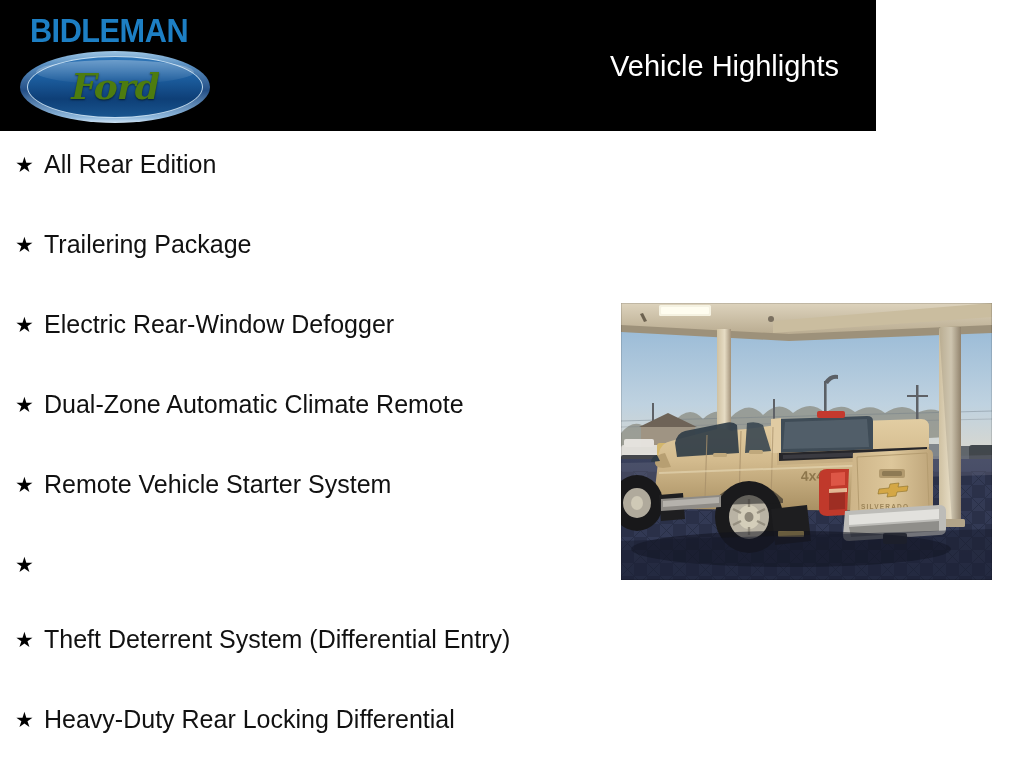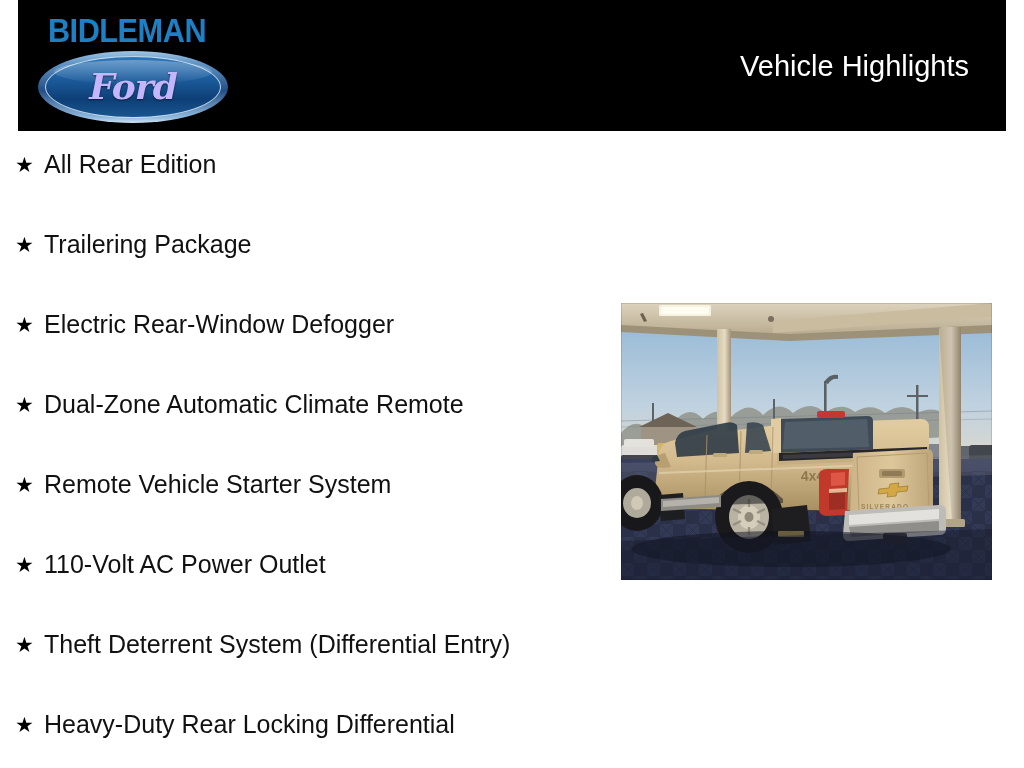--- a/index.html
+++ b/index.html
@@ -16,22 +16,22 @@
   .page {
     position: relative;
     width: 1024px;
     height: 768px;
     background: #ffffff;
   }
 
   
   .header {
     position: absolute;
-    left: 18px; top: 0;
-    width: 988px;
+    left: 0; top: 0;
+    width: 876px;
     height: 131px;
     background: #000000;
   }
 
   .brand-logo {
     position: absolute;
     left: 12px;
     top: 14px;
     width: 205px;
     height: 110px;
@@ -96,21 +96,21 @@
     left: 0; top: 0;
     width: 190px;
     height: 72px;
     display: flex;
     align-items: center;
     justify-content: center;
     font-family: "DejaVu Serif", serif;
     font-style: italic;
     font-weight: bold;
     font-size: 36px;
-    color: #c4b5fd;
+    color: #4d7c0f;
     text-shadow: 0 1px 2px rgba(0,0,0,0.55);
     letter-spacing: -1px;
     padding-bottom: 2px;
   }
 
   .header-title {
     position: absolute;
     right: 37px;
     top: 50px;
     font-family: "Liberation Sans", sans-serif;
@@ -200,21 +200,20 @@
     <li class="highlight-item">
       <span class="highlight-bullet">★</span>
       <span>Dual-Zone Automatic Climate Remote</span>
     </li>
     <li class="highlight-item">
       <span class="highlight-bullet">★</span>
       <span>Remote Vehicle Starter System</span>
     </li>
     <li class="highlight-item">
       <span class="highlight-bullet">★</span>
-      <span>110-Volt AC Power Outlet</span>
     </li>
     <li class="highlight-item">
       <span class="highlight-bullet">★</span>
       <span>Theft Deterrent System (Differential Entry)</span>
     </li>
     <li class="highlight-item">
       <span class="highlight-bullet">★</span>
       <span>Heavy-Duty Rear Locking Differential</span>
     </li>
   </ul>

